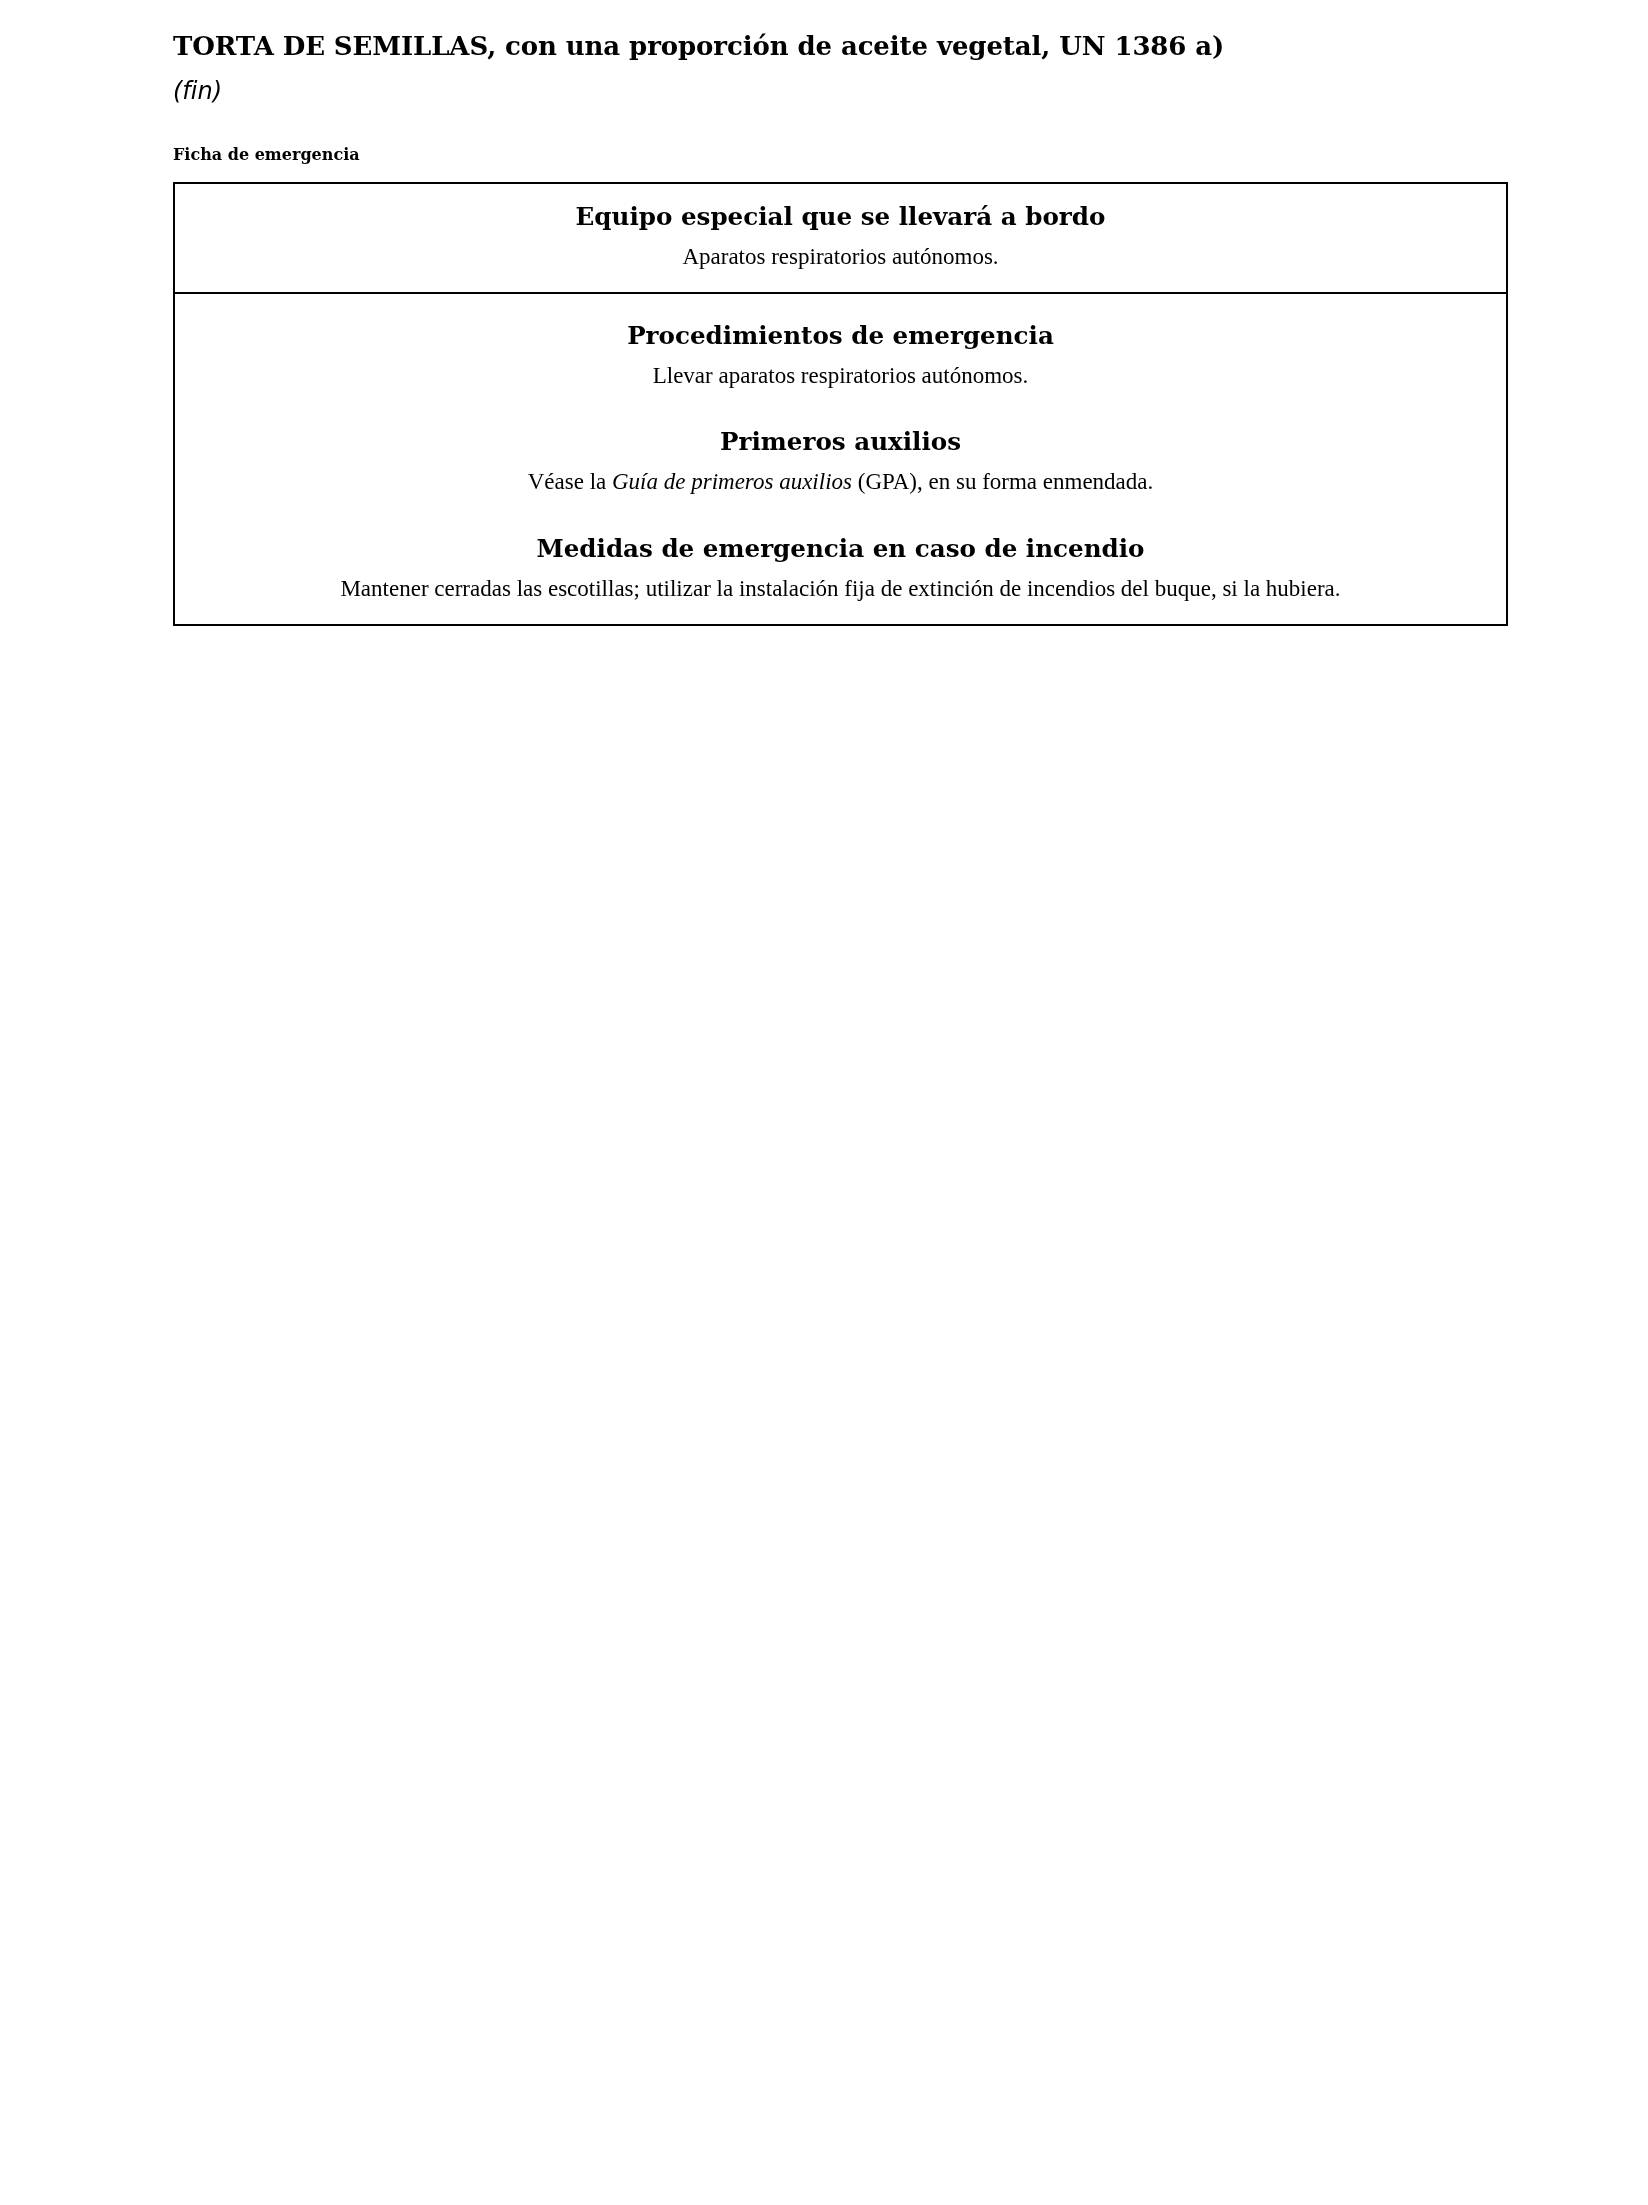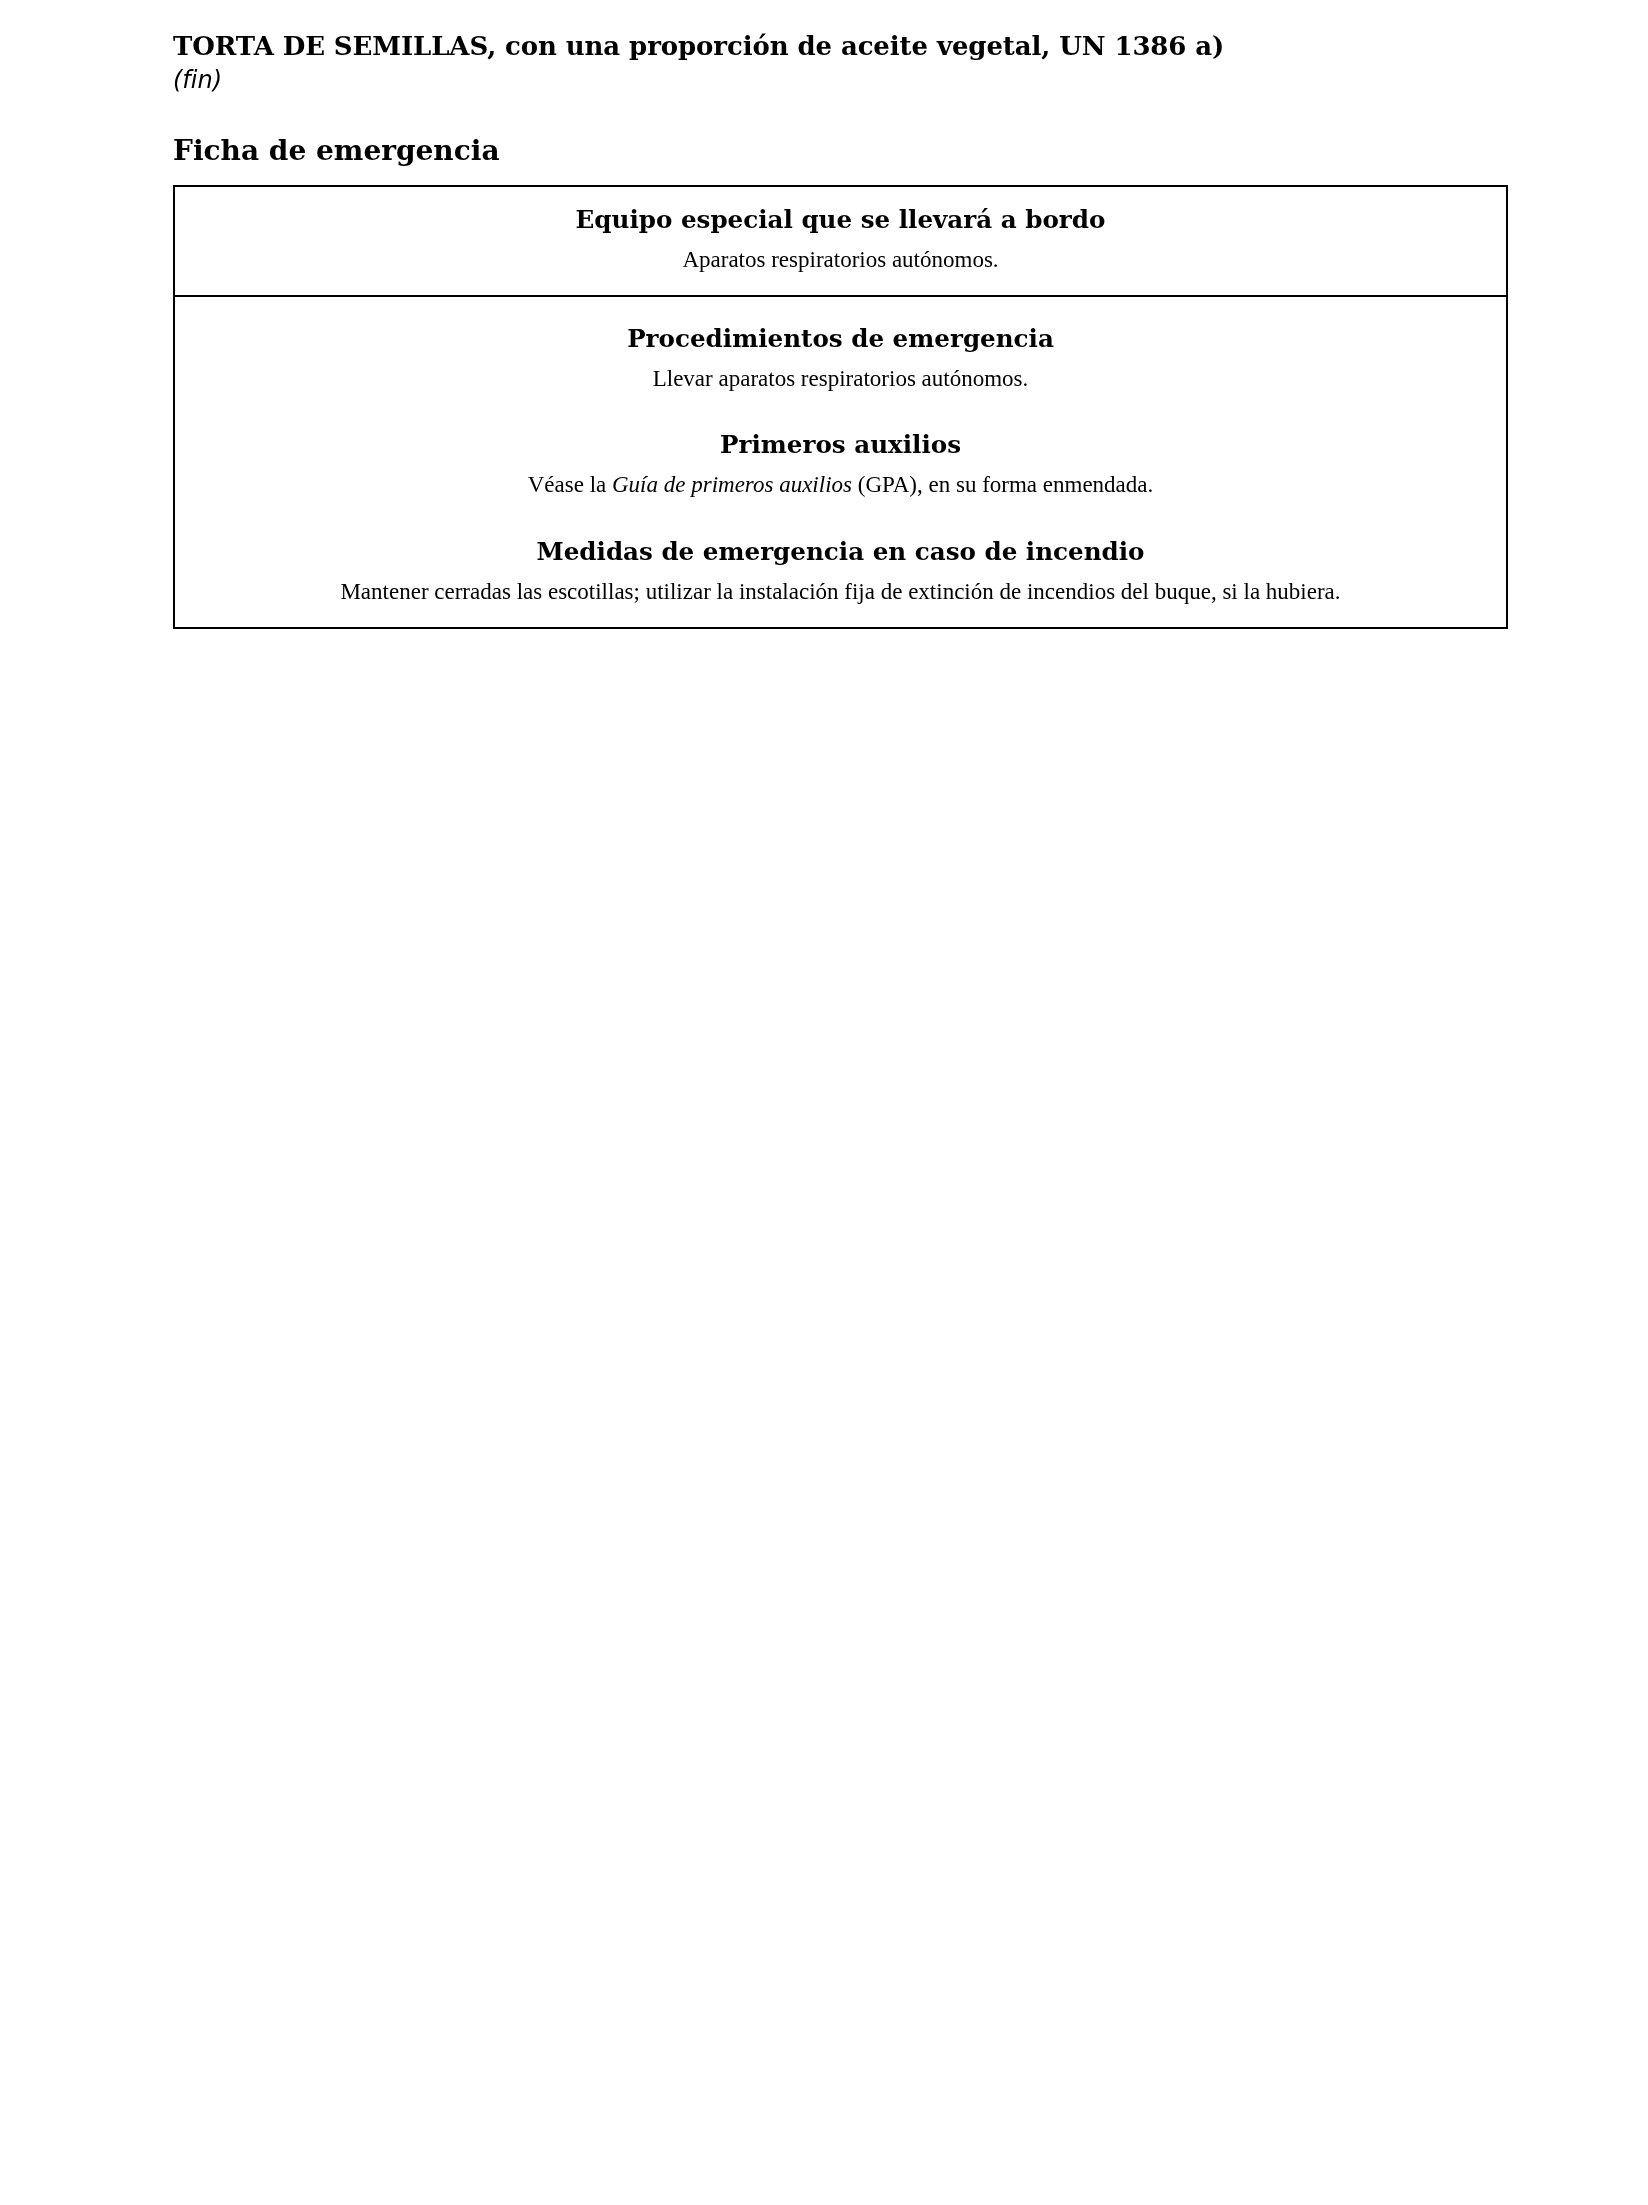--- a/index.html
+++ b/index.html
@@ -34,26 +34,26 @@
     line-height: 1.28;
     letter-spacing: -0.1px;
     margin: 0;
     white-space: nowrap;
   }
   .doc-subtitle {
     font-family: "DejaVu Sans", sans-serif;
     font-style: italic;
     font-size: 24px;
     line-height: 1.3;
-    margin: 2px 0 0 0;
+    margin: 13px 0 0 0;
   }
   .section-label {
     font-family: "DejaVu Serif", serif;
     font-weight: bold;
-    font-size: 28px;
+    font-size: 16px;
     margin: 38px 0 0 0;
   }
   .card {
     margin-top: 17.5px;
     width: 1335px;
     border: 2.4px solid #000000;
     box-sizing: border-box;
     background: #ffffff;
   }
   .card-block {

